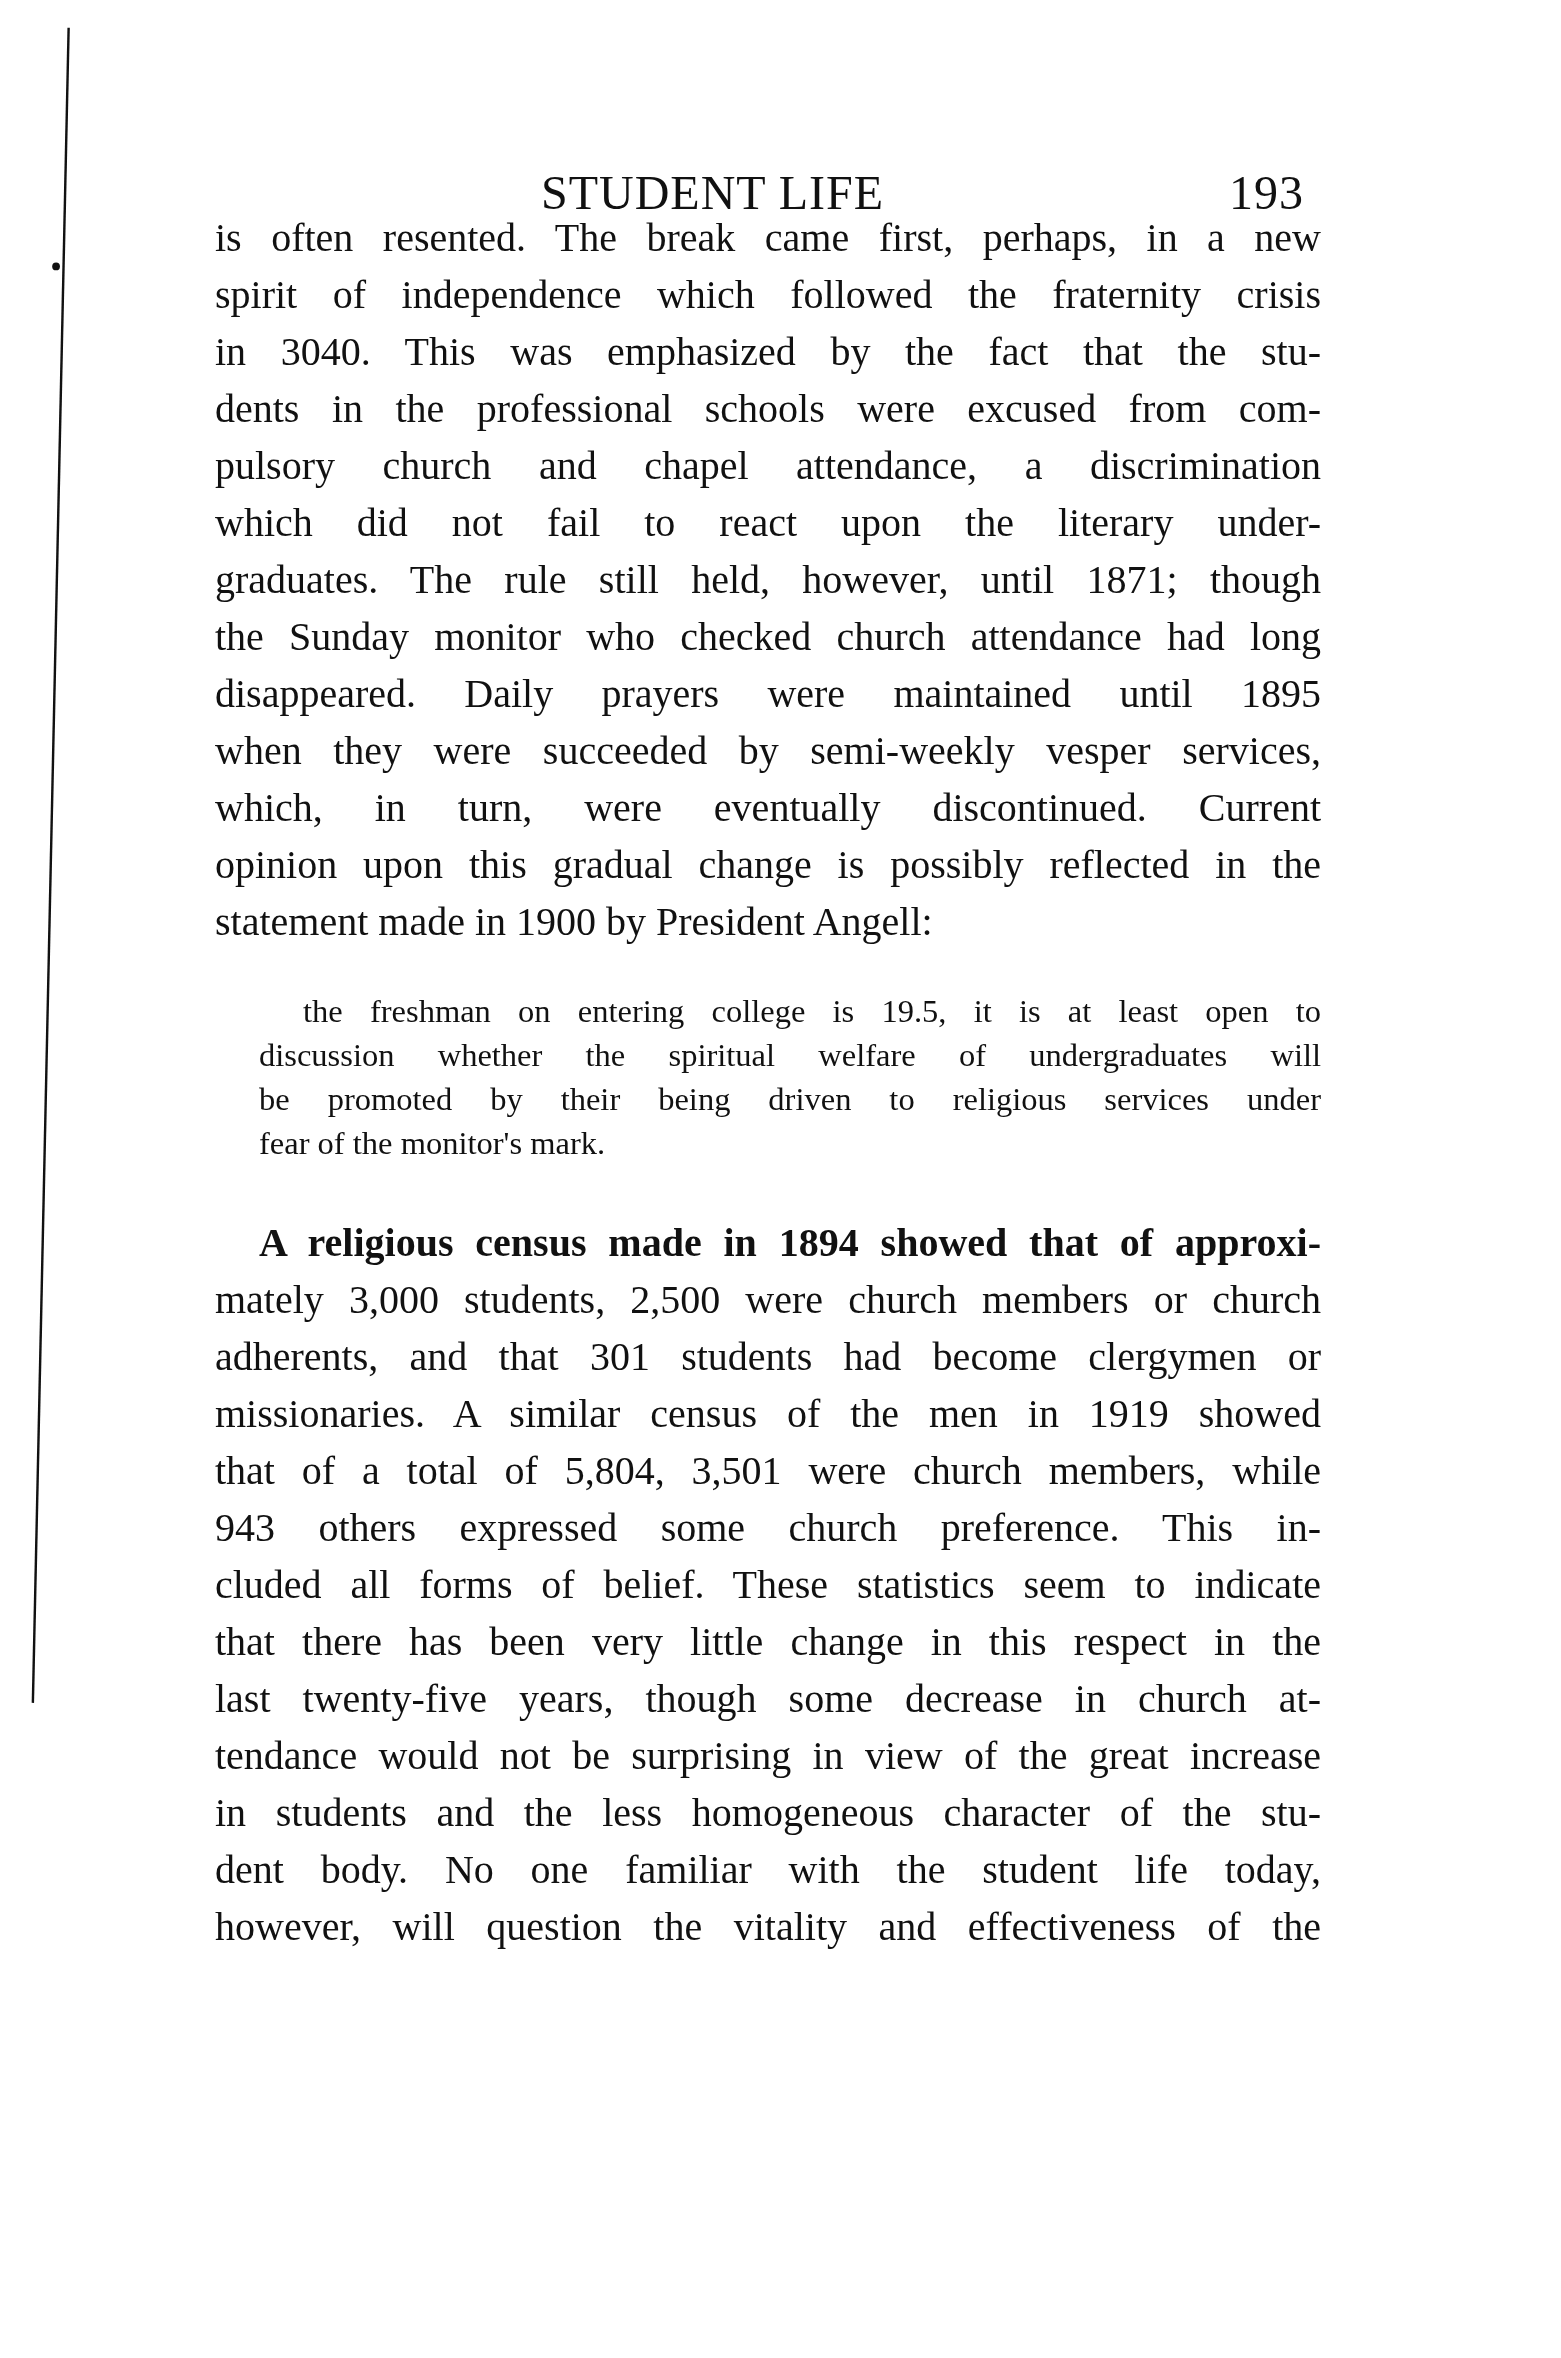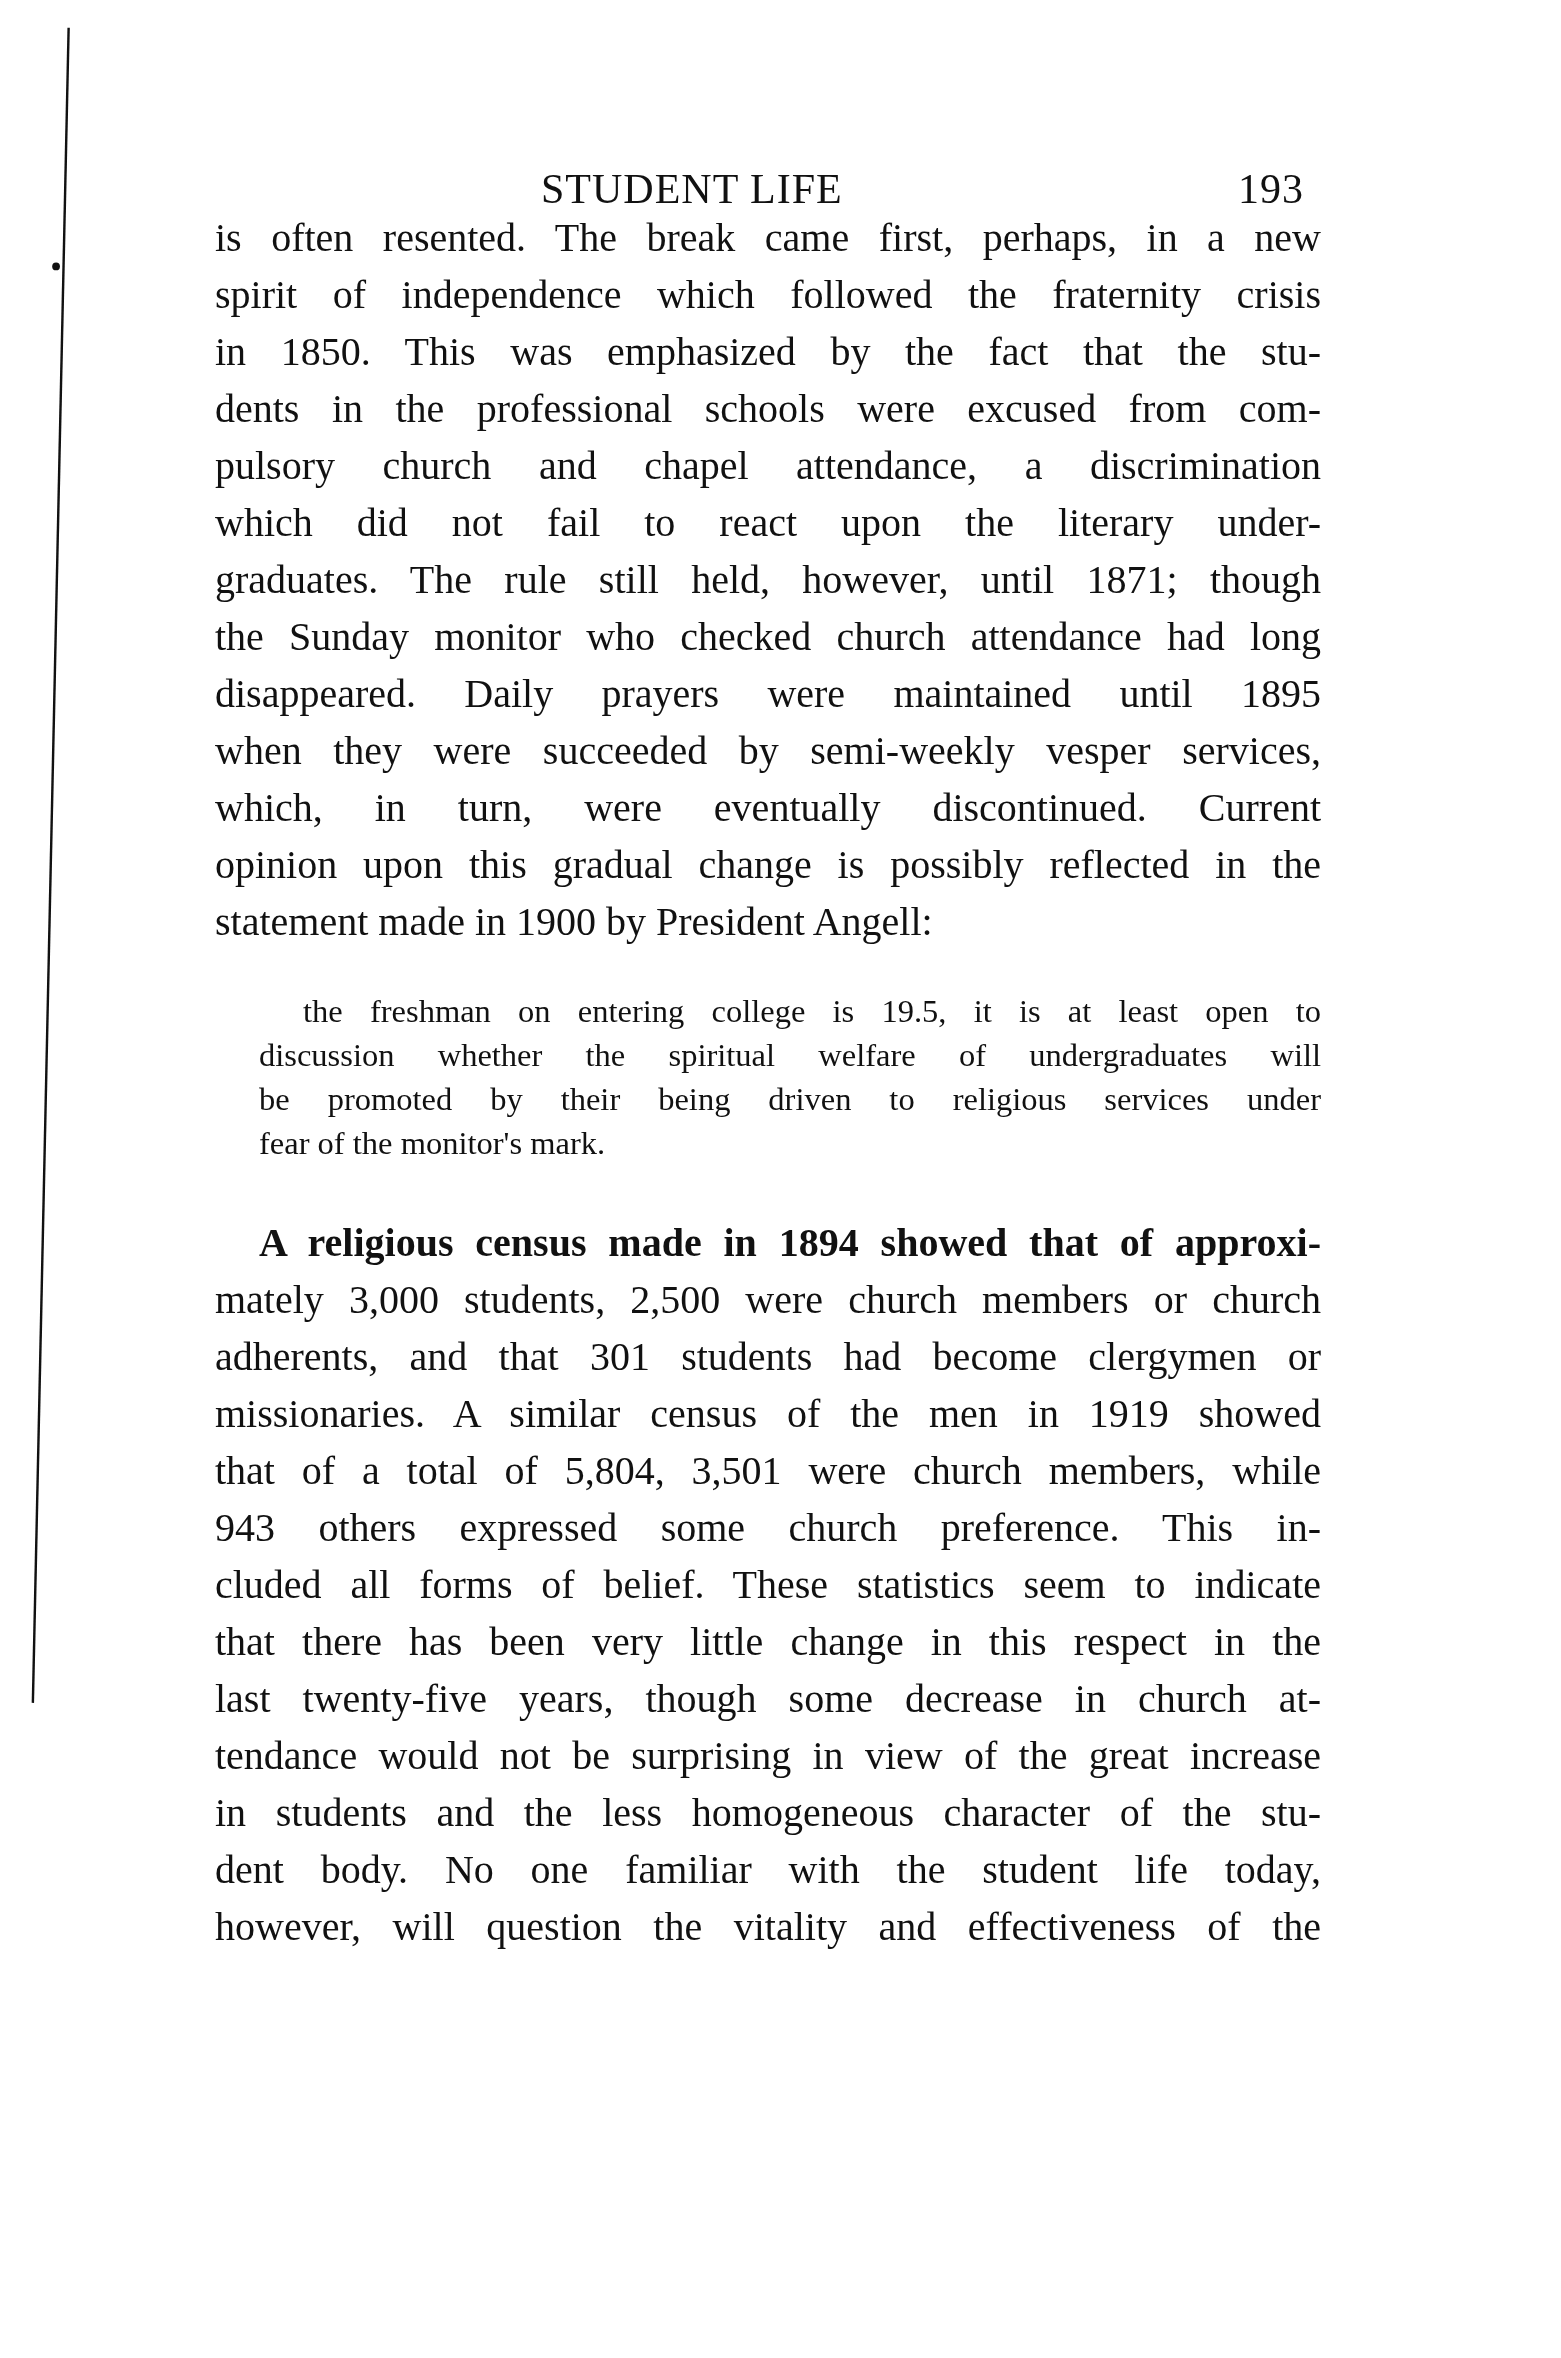--- a/index.html
+++ b/index.html
@@ -1,20 +1,20 @@
 <!DOCTYPE html>
 <html><head>
 <meta charset="utf-8">
 <style>
   html, body { margin: 0; padding: 0; background: #ffffff; }
   body { width: 1561px; height: 2358px; position: relative; overflow: hidden;
          font-family: "Liberation Serif", "DejaVu Serif", serif; color: #111; }
   .scan-edge { position: absolute; left: 0; top: 0; width: 116px; height: 1747px; }
   .page { position: absolute; left: 215px; top: 146px; width: 1106px; }
-  .header { position: relative; height: 58px; font-size: 42px; letter-spacing: 1px; }
+  .header { position: relative; height: 58px; font-size: 48px; letter-spacing: 1px; }
   .running-head { position: absolute; left: 326px; top: 19.4px; }
   .page-number { position: absolute; right: 17px; top: 19.4px; }
   .body-text { font-size: 40px; line-height: 57px; text-align: justify; }
   .line { display: block; white-space: nowrap; text-align: justify; text-align-last: justify; }
   .line.last { text-align-last: left; }
   .para-first { margin-top: 4.9px; }
   .quote { margin-top: 39px; margin-left: 44px; font-size: 32.5px; line-height: 44px; }
   .quote .line:first-child { padding-left: 44px; }
   .para2 { margin-top: 49px; }
   .para2 .line:first-child { padding-left: 44px; font-weight: bold; }
@@ -29,21 +29,21 @@
 
 <div class="page">
   <div class="header">
     <span class="running-head">STUDENT LIFE</span>
     <span class="page-number">193</span>
   </div>
 
   <div class="body-text para-first">
     <span class="line">is often resented.  The break came first, perhaps, in a new</span>
     <span class="line">spirit of independence which followed the fraternity crisis</span>
-    <span class="line">in 1850.  This was emphasized by the fact that the stu-</span>
+    <span class="line">in 3040.  This was emphasized by the fact that the stu-</span>
     <span class="line">dents in the professional schools were excused from com-</span>
     <span class="line">pulsory church and chapel attendance, a discrimination</span>
     <span class="line">which did not fail to react upon the literary under-</span>
     <span class="line">graduates.  The rule still held, however, until 1871; though</span>
     <span class="line">the Sunday monitor who checked church attendance had long</span>
     <span class="line">disappeared.  Daily prayers were maintained until 1895</span>
     <span class="line">when they were succeeded by semi-weekly vesper services,</span>
     <span class="line">which, in turn, were eventually discontinued.  Current</span>
     <span class="line">opinion upon this gradual change is possibly reflected in the</span>
     <span class="line last">statement made in 1900 by President Angell:</span>

